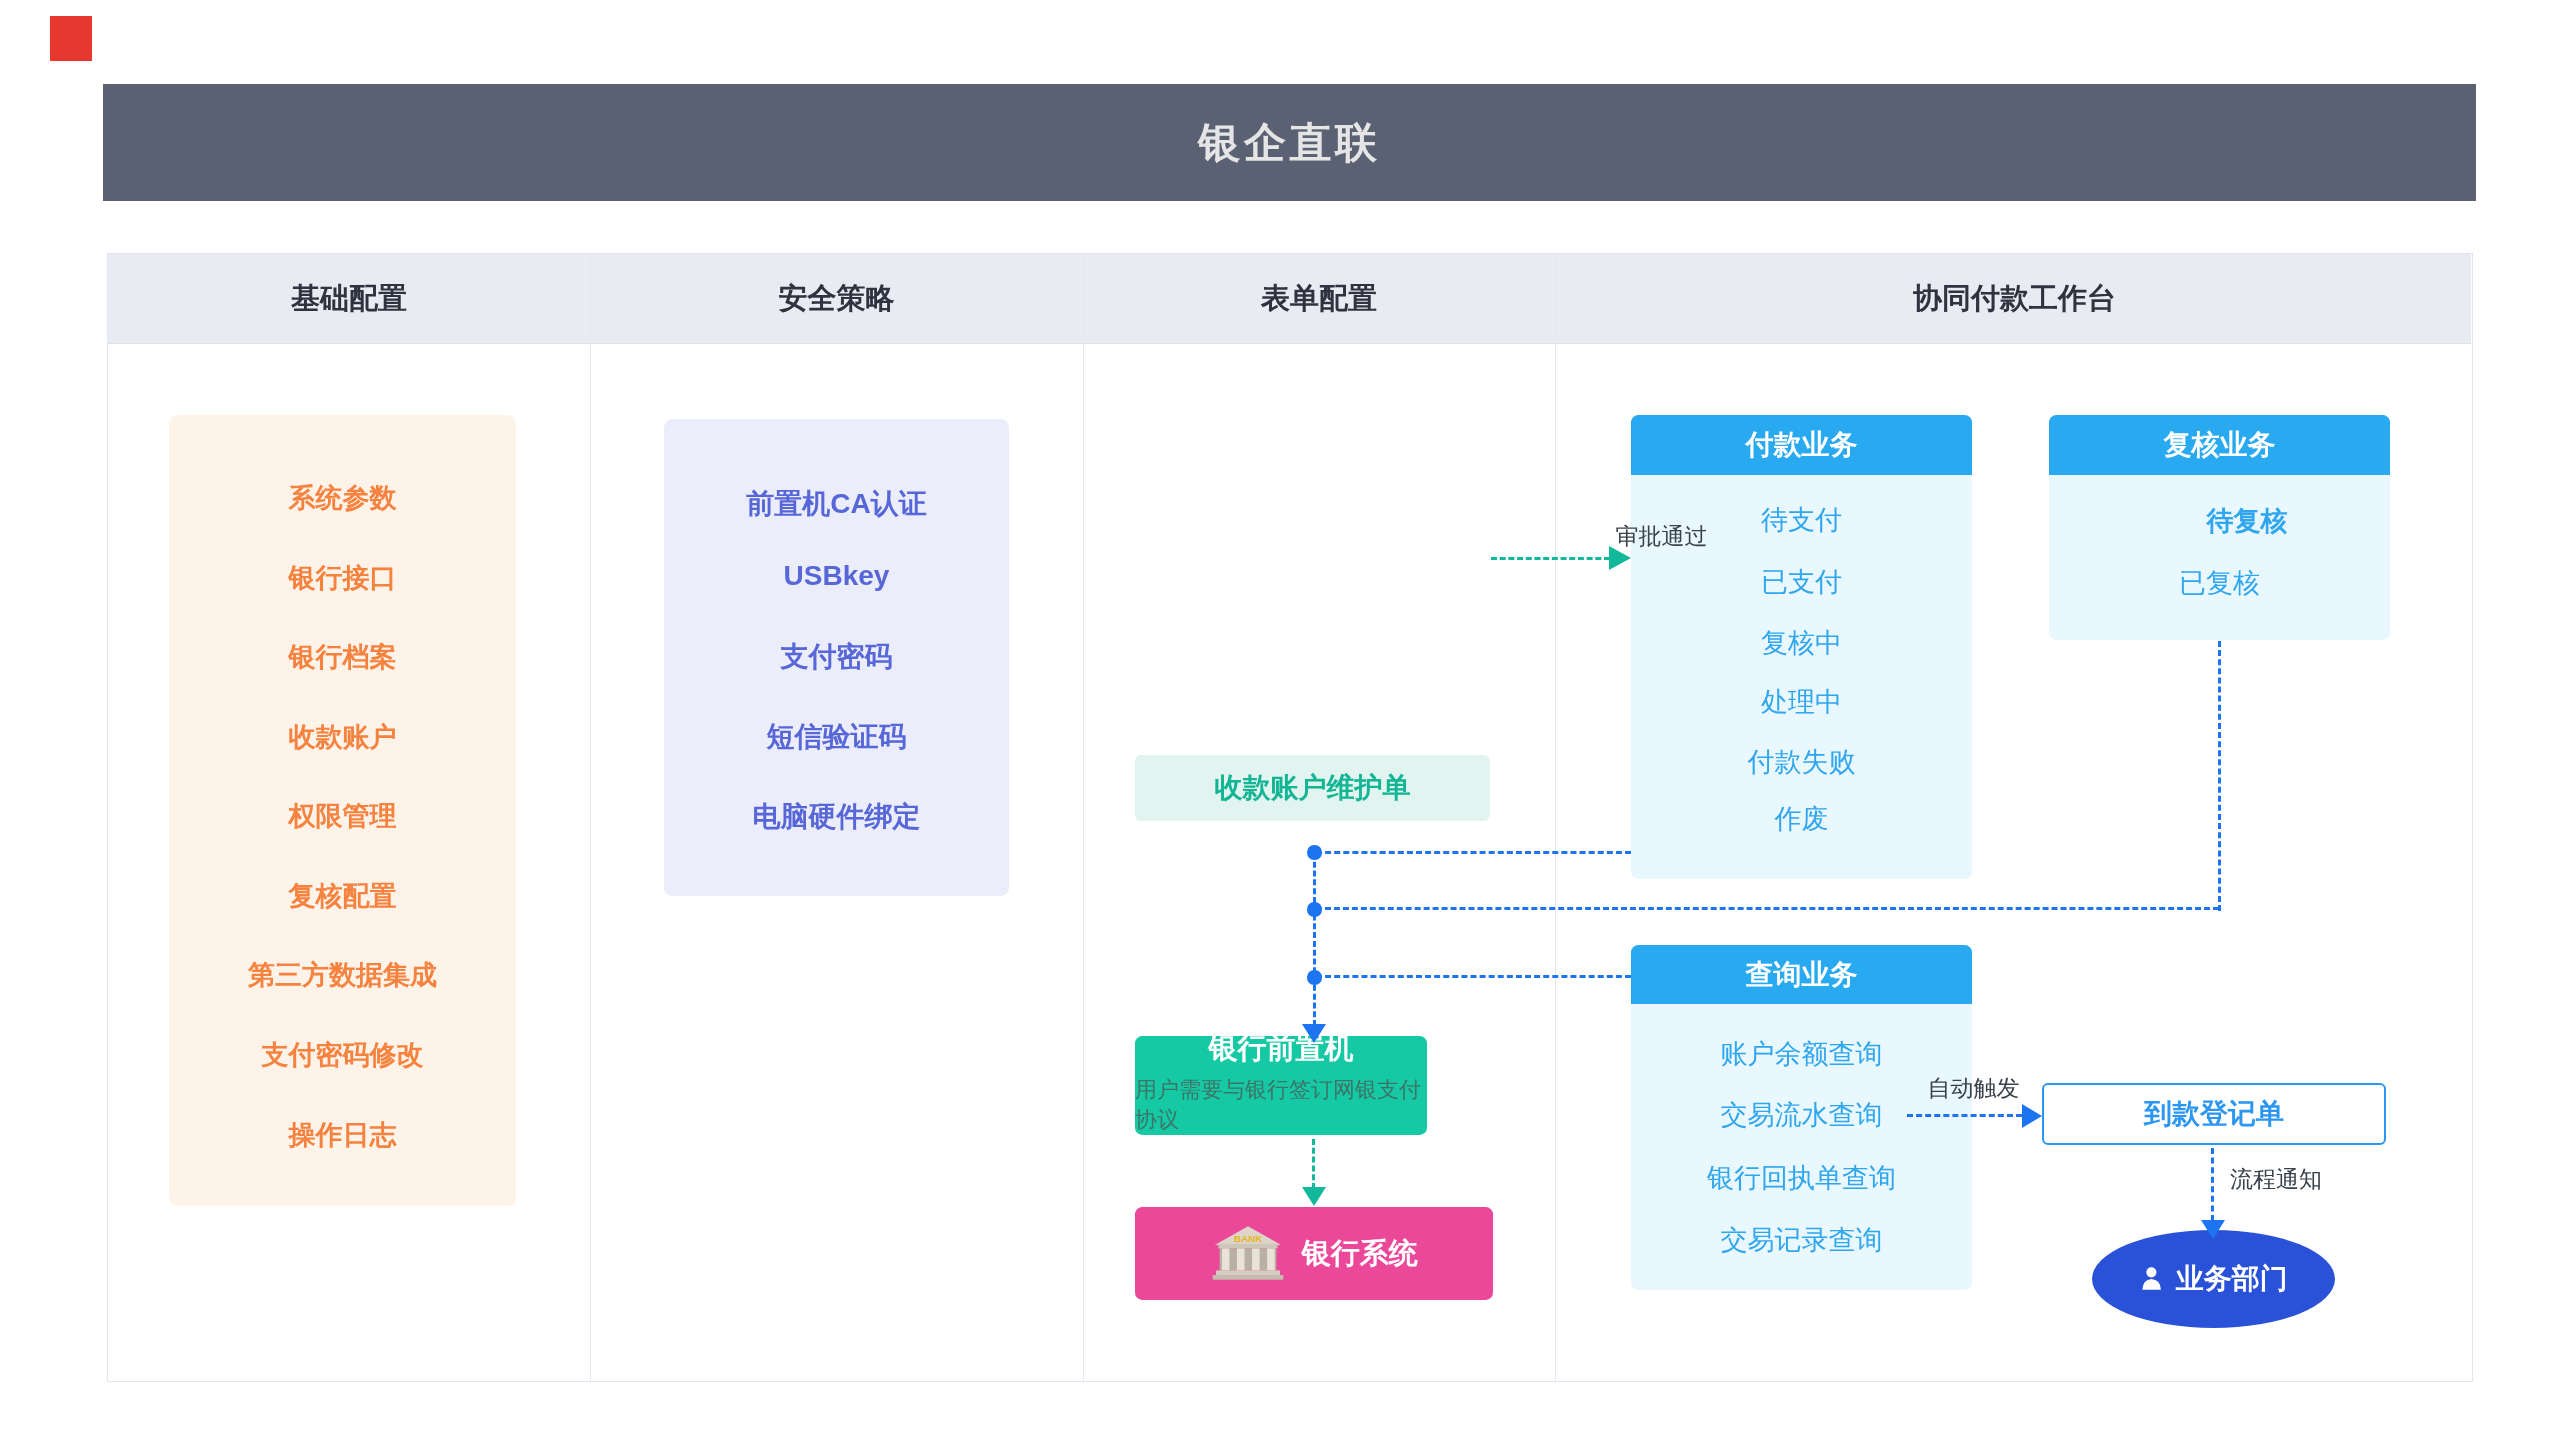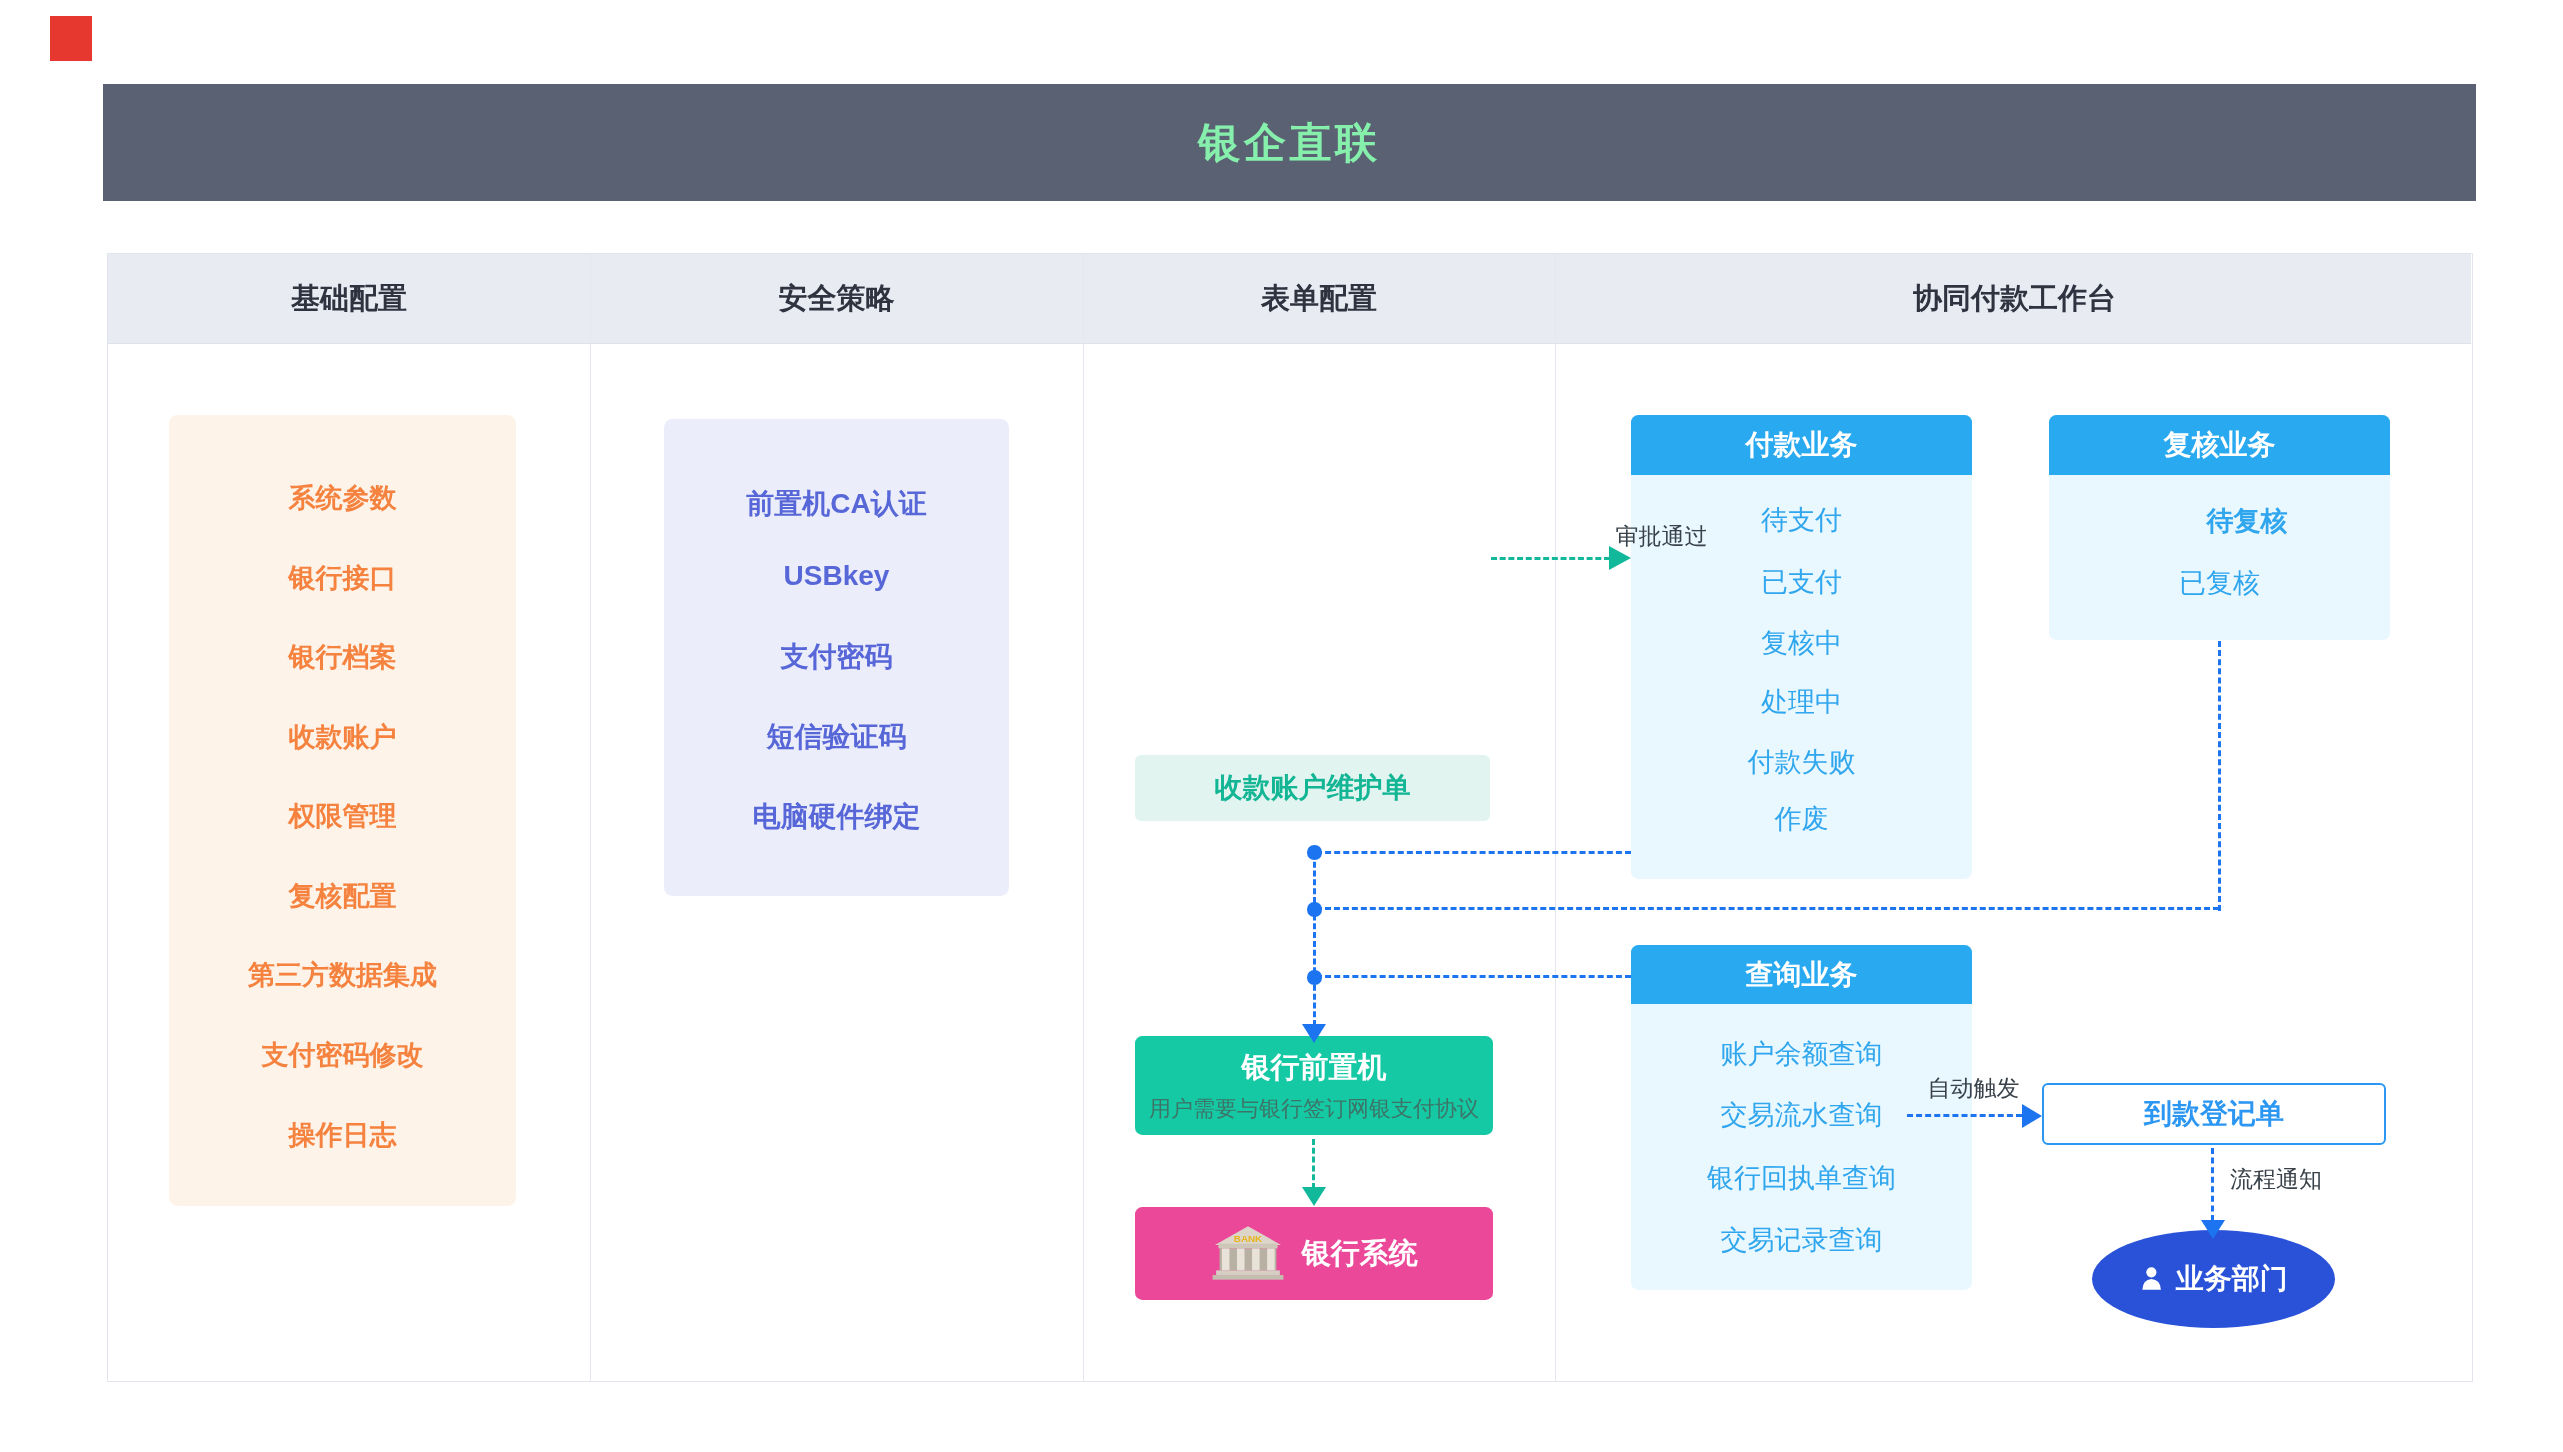--- a/index.html
+++ b/index.html
@@ -4,42 +4,42 @@
 <style>
   html,body{margin:0;padding:0;background:#ffffff;}
   body{font-family:"Liberation Sans","DejaVu Sans",sans-serif;}
   #page{position:relative;width:2563px;height:1453px;background:#ffffff;overflow:hidden;}
   .abs{position:absolute;}
   .center{display:flex;align-items:center;justify-content:center;}
 
   
   .logo{left:50px;top:16.3px;width:42px;height:45px;background:#e6382e;}
   .titlebar{left:103px;top:84px;width:2373px;height:117px;background:#5a6173;}
-  .titlebar span{color:#86efac;font-size:42px;font-weight:bold;letter-spacing:3.6px;}
+  .titlebar span{color:#e5e5e5;font-size:42px;font-weight:bold;letter-spacing:3.6px;}
 
   
   .board{left:107px;top:253px;width:2366px;height:1129px;background:#ffffff;border:1.2px solid #e2e5ee;box-sizing:border-box;}
   .band{left:0;top:0;width:2363px;height:89px;background:#e9ebf2;border-bottom:1.2px solid #dde1ea;}
   .divider{top:0;width:1.2px;height:1127px;background:#e4e7ef;}
   .colhead{top:0;height:89px;font-size:29px;font-weight:bold;color:#2f3340;}
 
   
   .panel1{left:61px;top:161px;width:347px;height:791px;background:#fdf3e8;border-radius:8.5px;}
   .item-orange{left:0;width:347px;height:36px;line-height:36px;text-align:center;color:#f5823e;font-size:27px;font-weight:bold;}
 
   
   .panel2{left:556px;top:165px;width:345px;height:477px;background:#ecedfb;border-radius:8.5px;}
   .item-indigo{left:0;width:345px;height:36px;line-height:36px;text-align:center;color:#5767d8;font-size:28px;font-weight:bold;}
 
   
   .panel3{left:1027px;top:161px;width:355px;height:305px;background:#e2f4ef;border-radius:8.5px;}
   .pill{left:26px;width:298px;height:63px;background:#ddf4ed;border:2.4px solid #2cc3a4;border-radius:36px;color:#12b594;font-size:29px;font-weight:bold;}
   .pillcap{left:0;width:355px;height:31.5px;line-height:31.5px;text-align:center;color:#47756d;font-size:23px;font-weight:500;}
   .maintain{left:1027px;top:501px;width:355px;height:66px;background:#e2f4ef;border-radius:6px;color:#12b594;font-size:28px;font-weight:bold;}
-  .tealbox{left:1027px;width:358px;background:#16c9a5;border-radius:7.3px;display:flex;flex-direction:column;align-items:center;justify-content:center;}
+  .tealbox{left:1027px;width:292px;background:#16c9a5;border-radius:7.3px;display:flex;flex-direction:column;align-items:center;justify-content:flex-end;}
   .tealbox .t{color:#ffffff;font-size:29px;font-weight:bold;}
   .tealbox .c{color:#3c7568;font-size:22px;font-weight:500;margin-top:6px;}
   .banksys{left:1027px;top:953px;width:358px;height:93px;background:#ec4899;border-radius:7.3px;display:flex;align-items:center;justify-content:center;gap:15.7px;}
   .banksys .t{color:#ffffff;font-size:29px;font-weight:bold;}
 
   
   .bluebox-head{height:60px;background:#29a9f0;border-radius:7.3px 7.3px 0 0;color:#ffffff;font-size:28px;font-weight:bold;}
   .bluebox-body{background:#e9f7fe;border-radius:0 0 7.3px 7.3px;}
   .item-blue{height:36px;line-height:36px;text-align:center;color:#2fa6ee;font-size:27px;font-weight:500;}
   .receipt{left:1934px;top:829px;width:344px;height:62px;background:#ffffff;border:2.4px solid #2b97f2;border-radius:6px;box-sizing:border-box;color:#2b97f2;font-size:28px;font-weight:bold;}

